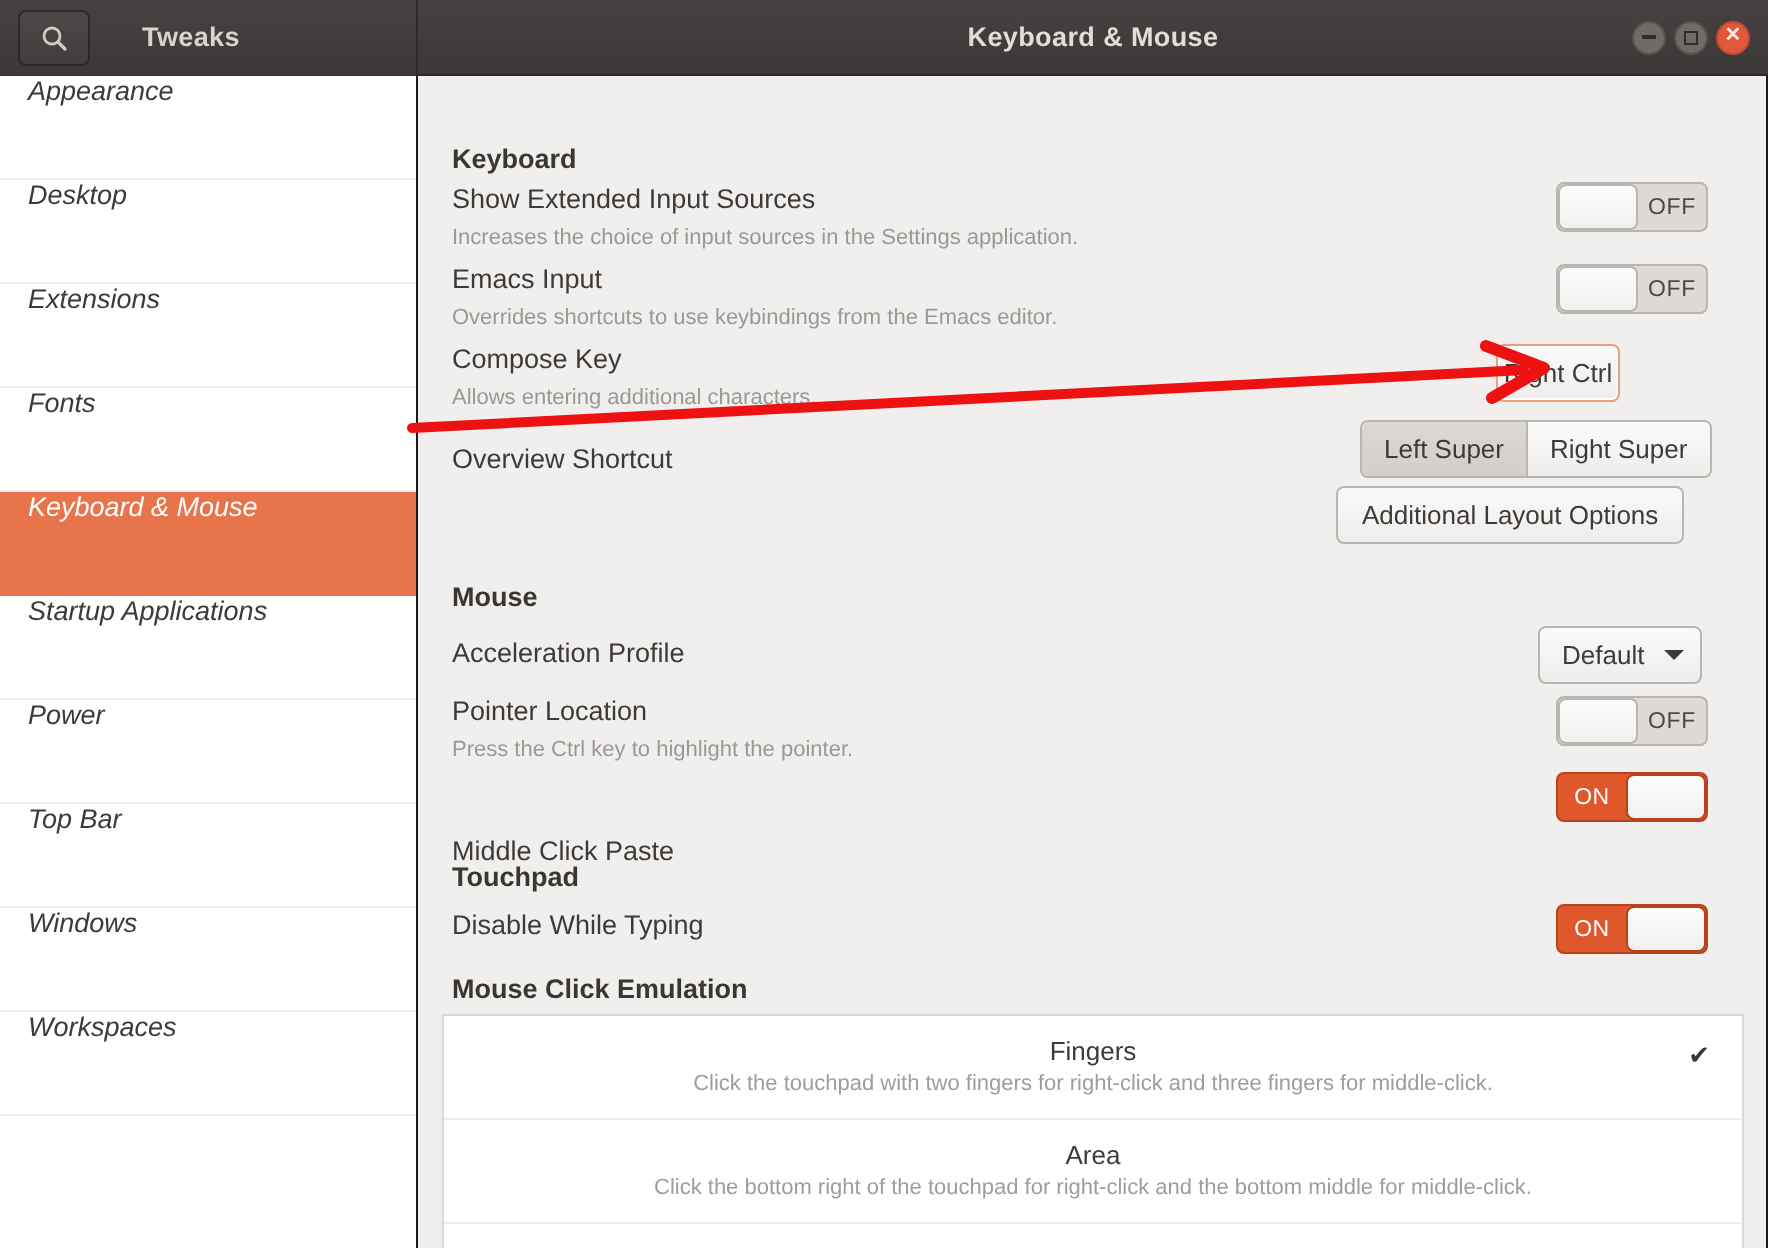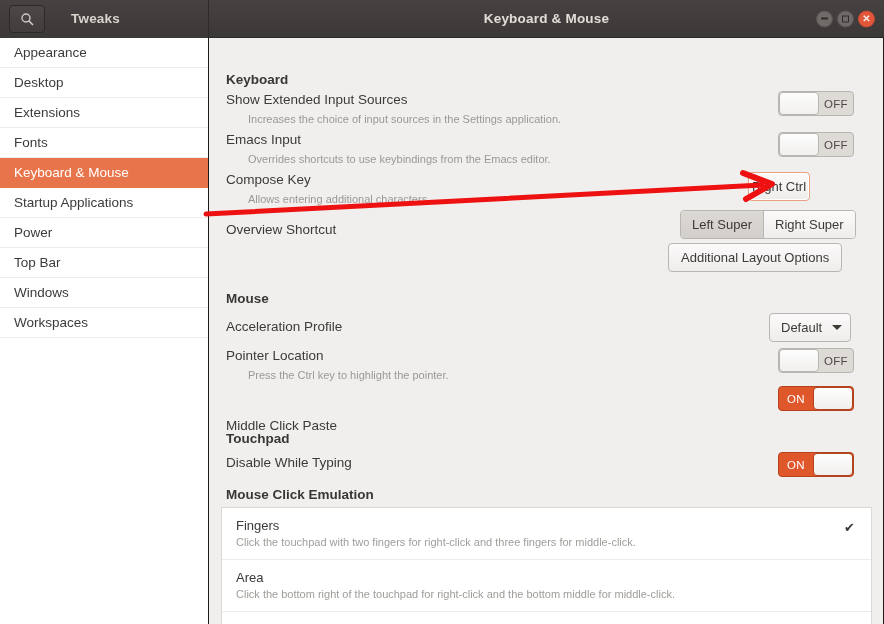--- a/index.html
+++ b/index.html
@@ -80,28 +80,29 @@
     width: 884px; height: 586px;
     display: flex;
   }
   .sidebar {
     width: 209px; height: 586px;
     background: #ffffff;
     border-right: 1px solid #1d1b19;
     overflow: hidden;
   }
   .side-item {
-    height: 30px;
-    display: flex; align-items: center;
+    height: 52px;
+    display: flex; align-items: flex-start;
     padding-left: 14px;
     font-size: 13.5px;
     color: #3b3b39;
     border-bottom: 1px solid #ededec;
     cursor: pointer;
     white-space: nowrap;
+    font-style: italic;
   }
   .side-item.selected {
     background: #e8744b;
     color: #ffffff;
     border-bottom-color: #e8744b;
   }
 
   .main {
     flex: 1; height: 586px;
     background: #f1efee;
@@ -117,21 +118,20 @@
   }
   .row-title {
     position: absolute;
     font-size: 13.5px; color: #3d3a37;
     white-space: nowrap;
   }
   .row-desc {
     position: absolute;
     font-size: 11px; color: #9b9894;
     white-space: nowrap;
-    margin-left: 22px;
   }
 
   
   .switch {
     position: absolute;
     width: 76px; height: 25px;
     border-radius: 4px;
     border: 1px solid #b9b5b1;
     background: #dedad6;
     display: flex; align-items: center;
@@ -219,20 +219,21 @@
   .listbox {
     position: absolute;
     background: #ffffff;
     border: 1px solid #dcd8d4;
     overflow: hidden;
   }
   .lb-item {
     position: relative;
     padding: 10px 14px 11px 14px;
     cursor: pointer;
+    text-align: center;
   }
   .lb-item + .lb-item { border-top: 1px solid #ececec; }
   .lb-title { font-size: 13px; color: #3d3a37; }
   .lb-desc { font-size: 11px; color: #a09d99; margin-top: 3px; }
   .lb-check {
     position: absolute; right: 16px; top: 12px;
     font-size: 13px; color: #3b3836;
   }
 
   

